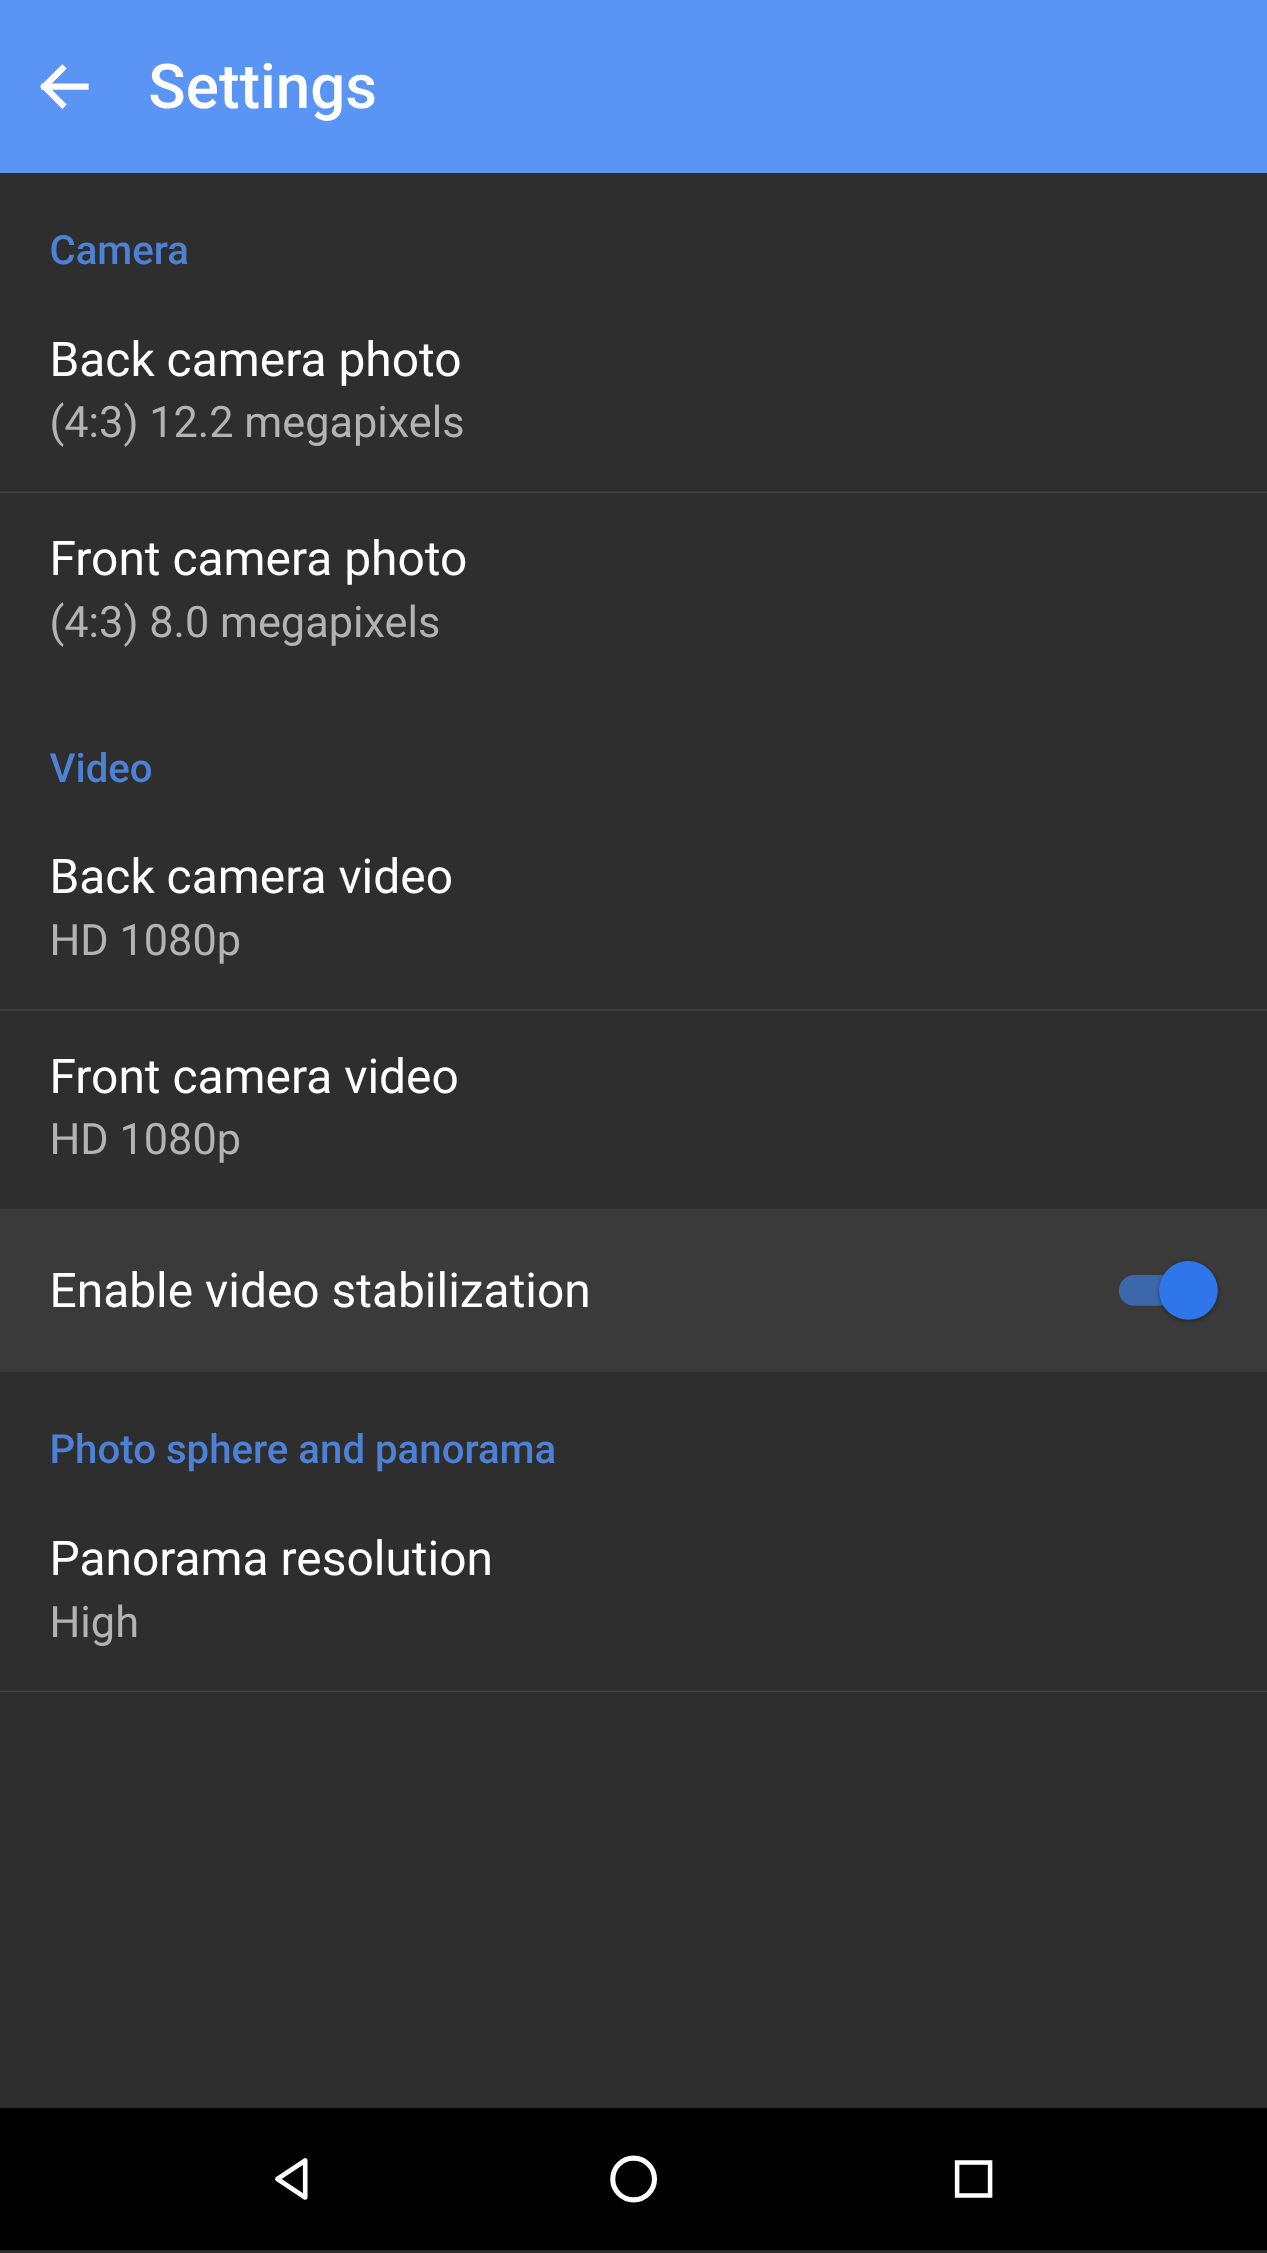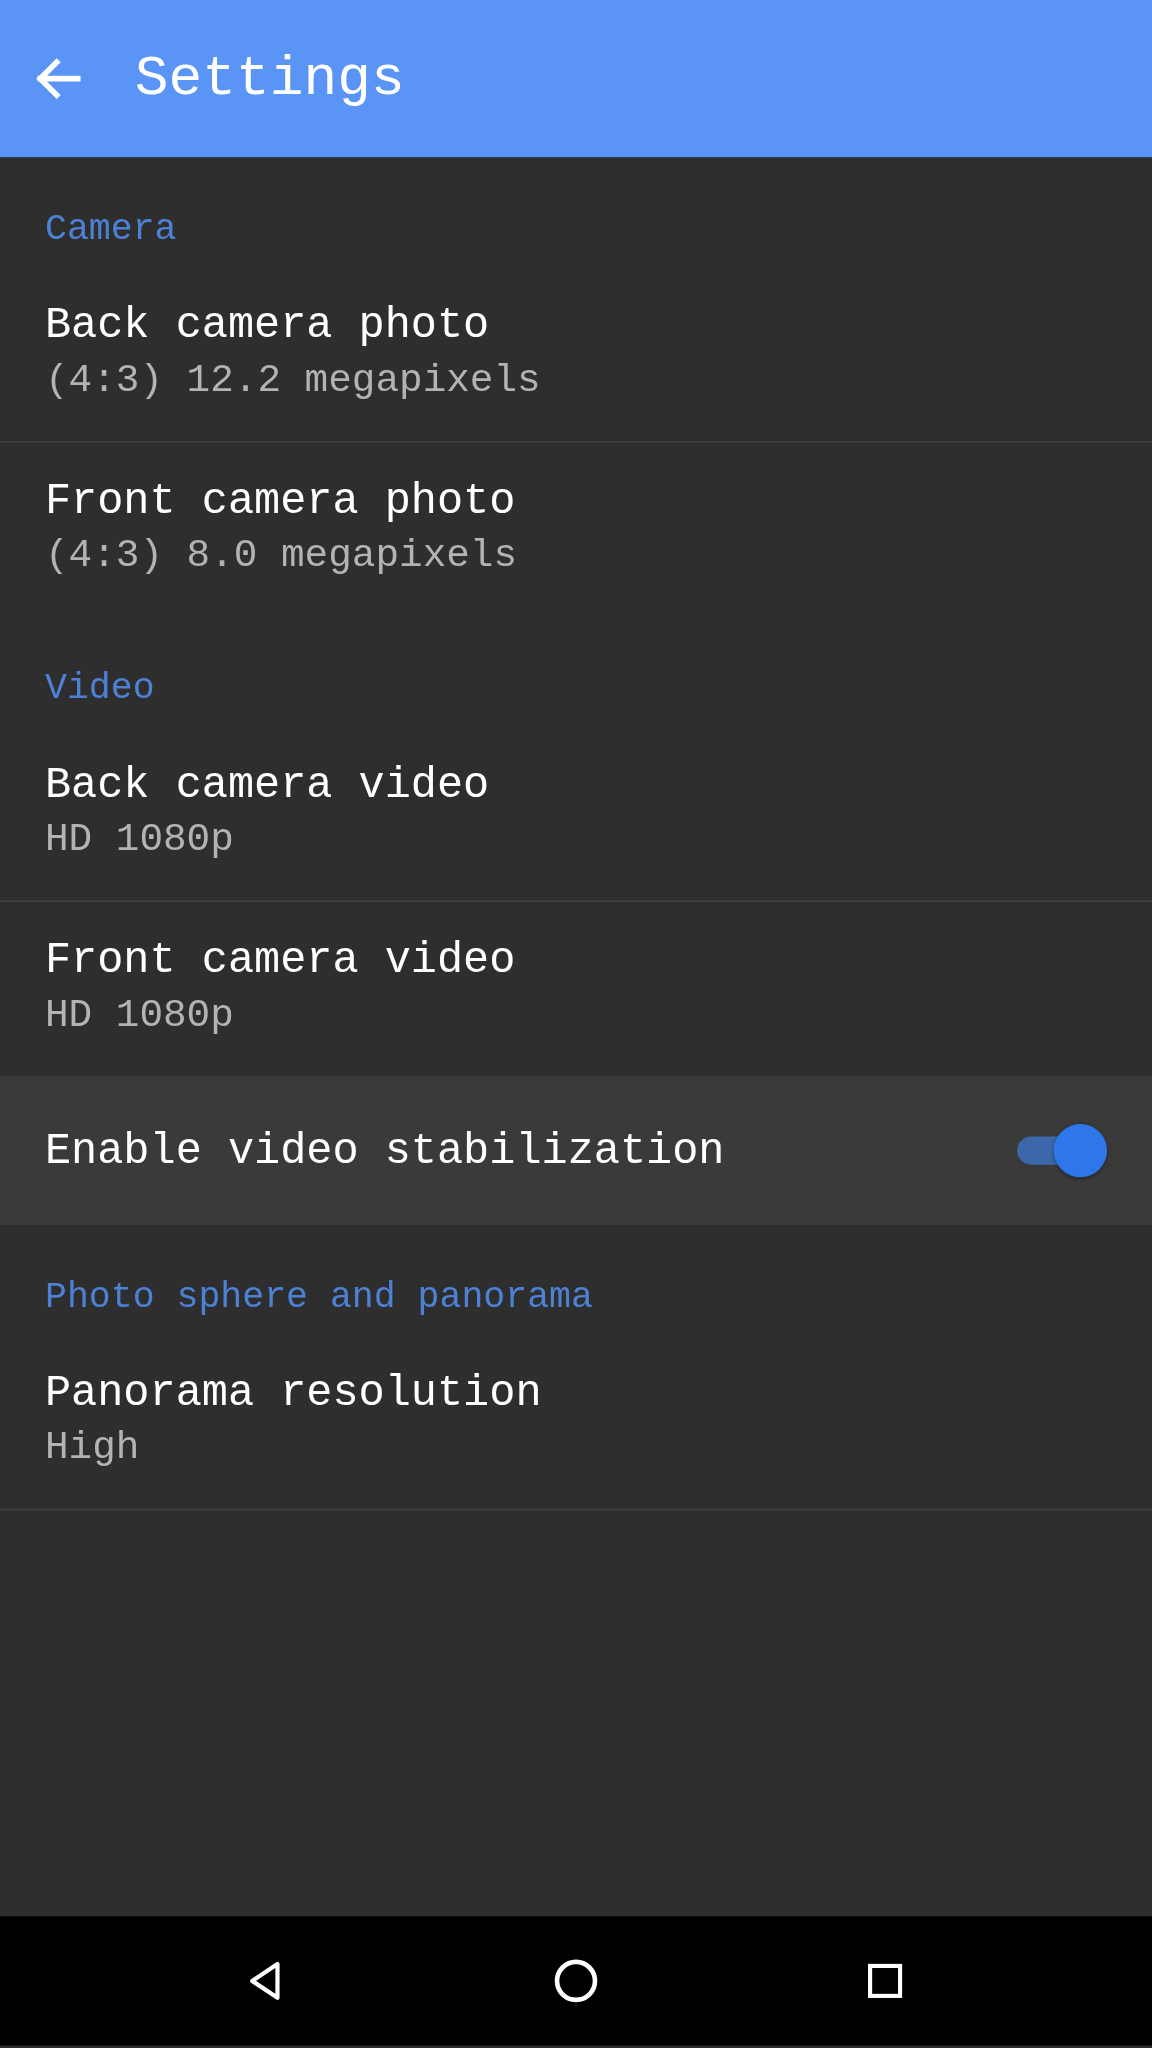--- a/index.html
+++ b/index.html
@@ -10,21 +10,20 @@
     background: #2e2e2e;
     overflow: hidden;
   }
   .frame {
     width: 1000px;
     height: 2048px;
     position: relative;
     display: flex;
     flex-direction: column;
     background: #2e2e2e;
-    font-family: Liberation Mono, monospace;
   }
   
   .scaler {
     width: 820px;
     height: 1456px;
     transform-origin: top left;
     transform: scale(1.4049);
     display: flex;
     flex-direction: column;
     position: absolute;

